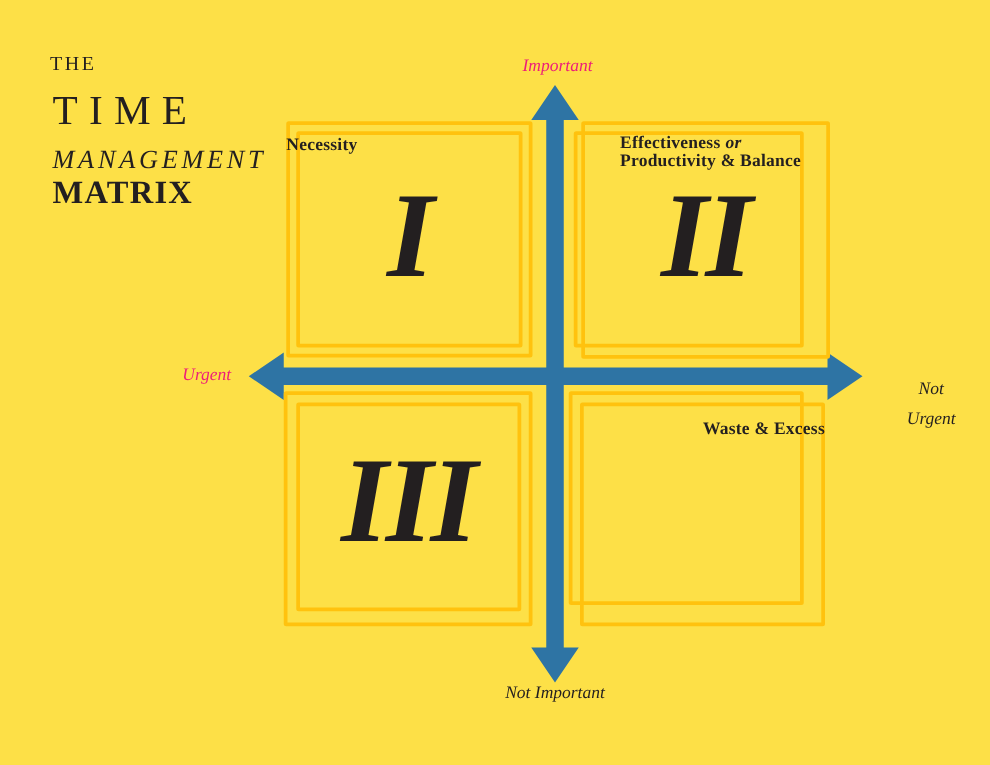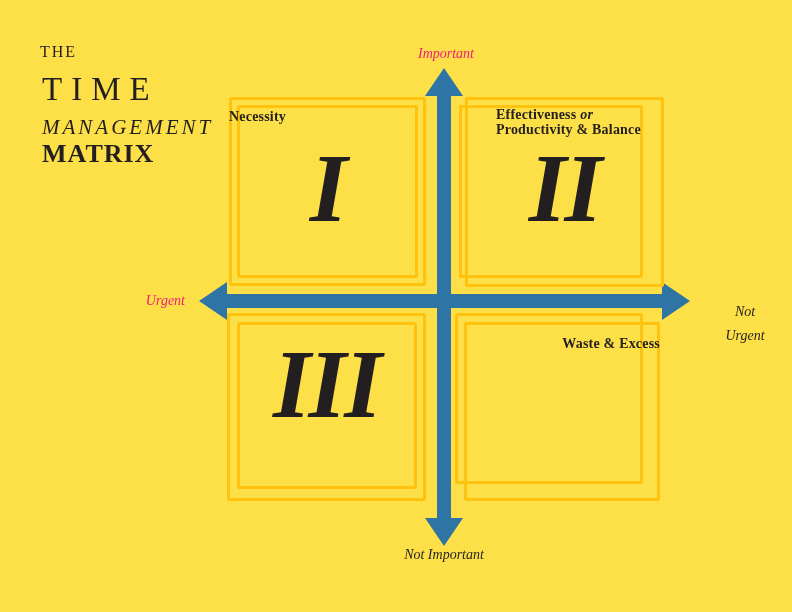--- a/index.html
+++ b/index.html
@@ -75,21 +75,21 @@
     font-size: 97px;
     font-style: italic;
     font-weight: bold;
     line-height: 1;
     text-align: center;
     color: var(--ink);
     letter-spacing: -2px;
   }
   .q1-numeral { left: 229px; top: 140px; width: 197px; }
   .q2-numeral { left: 465px; top: 140px; width: 199px; }
-  .q3-numeral { left: 227px; top: 336px; width: 199px; }
+  .q3-numeral { left: 227px; top: 352px; width: 199px; }
   .q4-numeral { left: 452px; top: 352px; width: 205px; }
 </style>
 </head>
 <body>
 
 <div id="canvas">
 
   <div class="abs title-the">THE</div>
   <div class="abs title-time">TIME</div>
   <div class="abs title-mgmt">MANAGEMENT</div>

